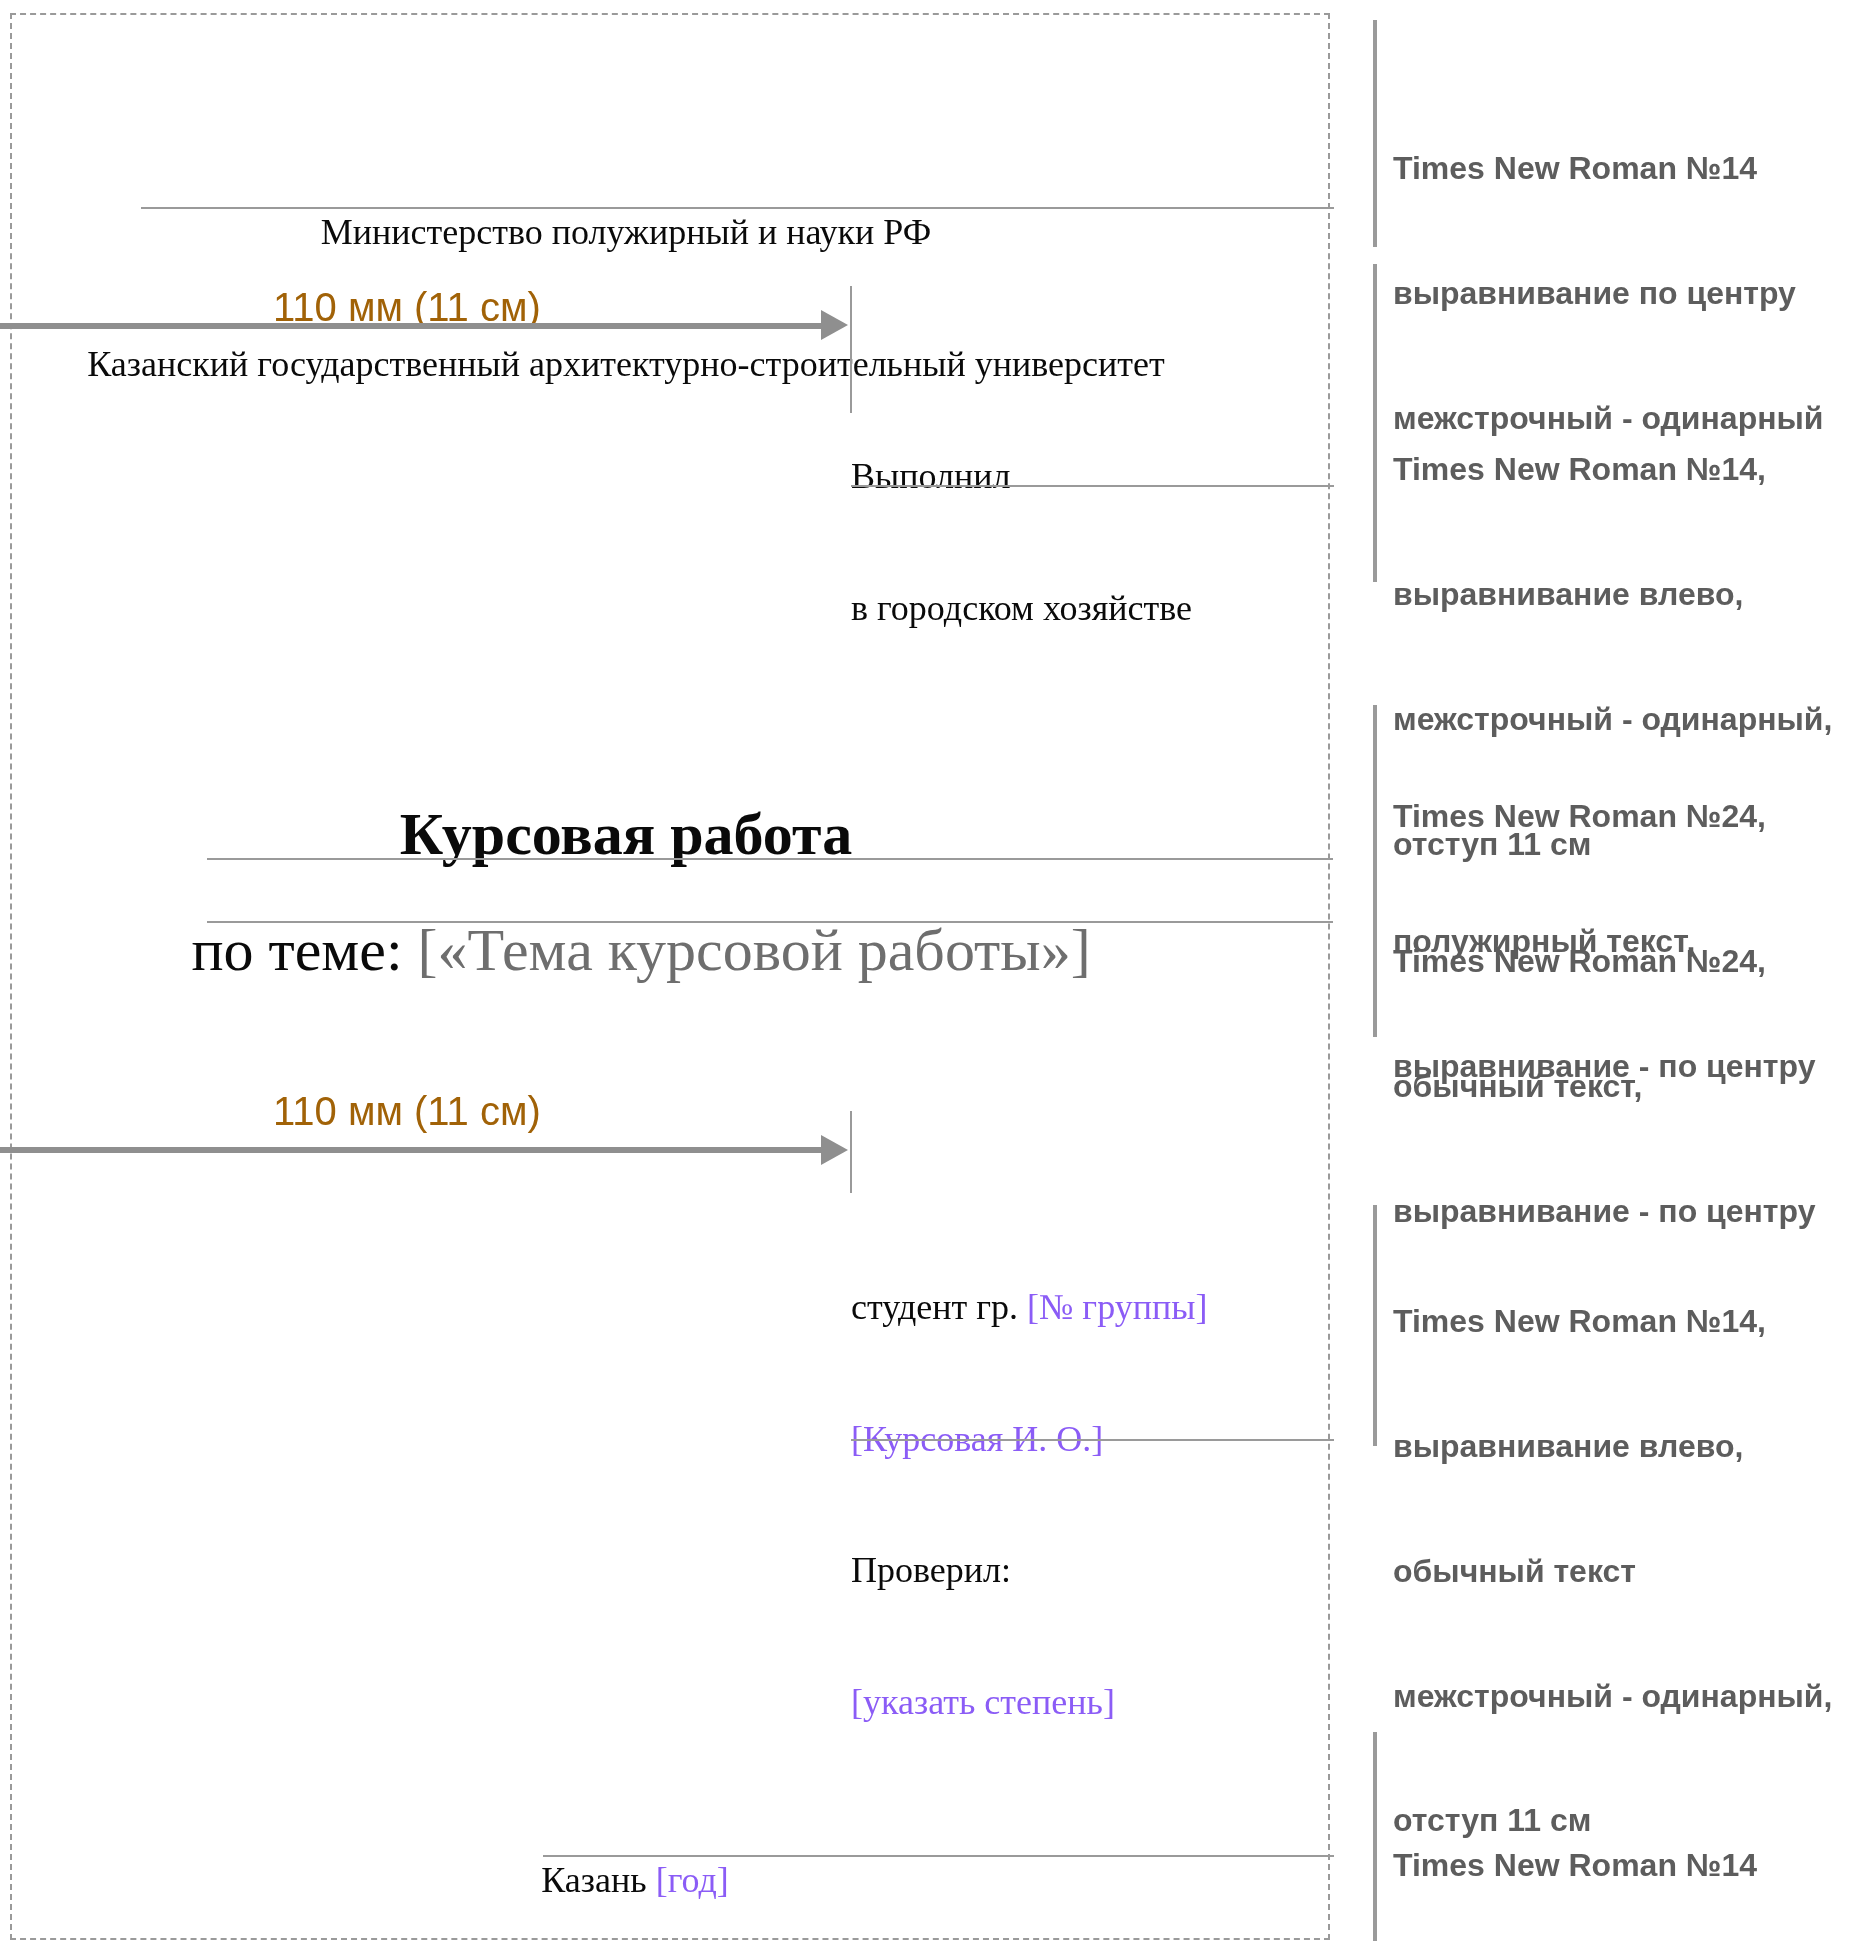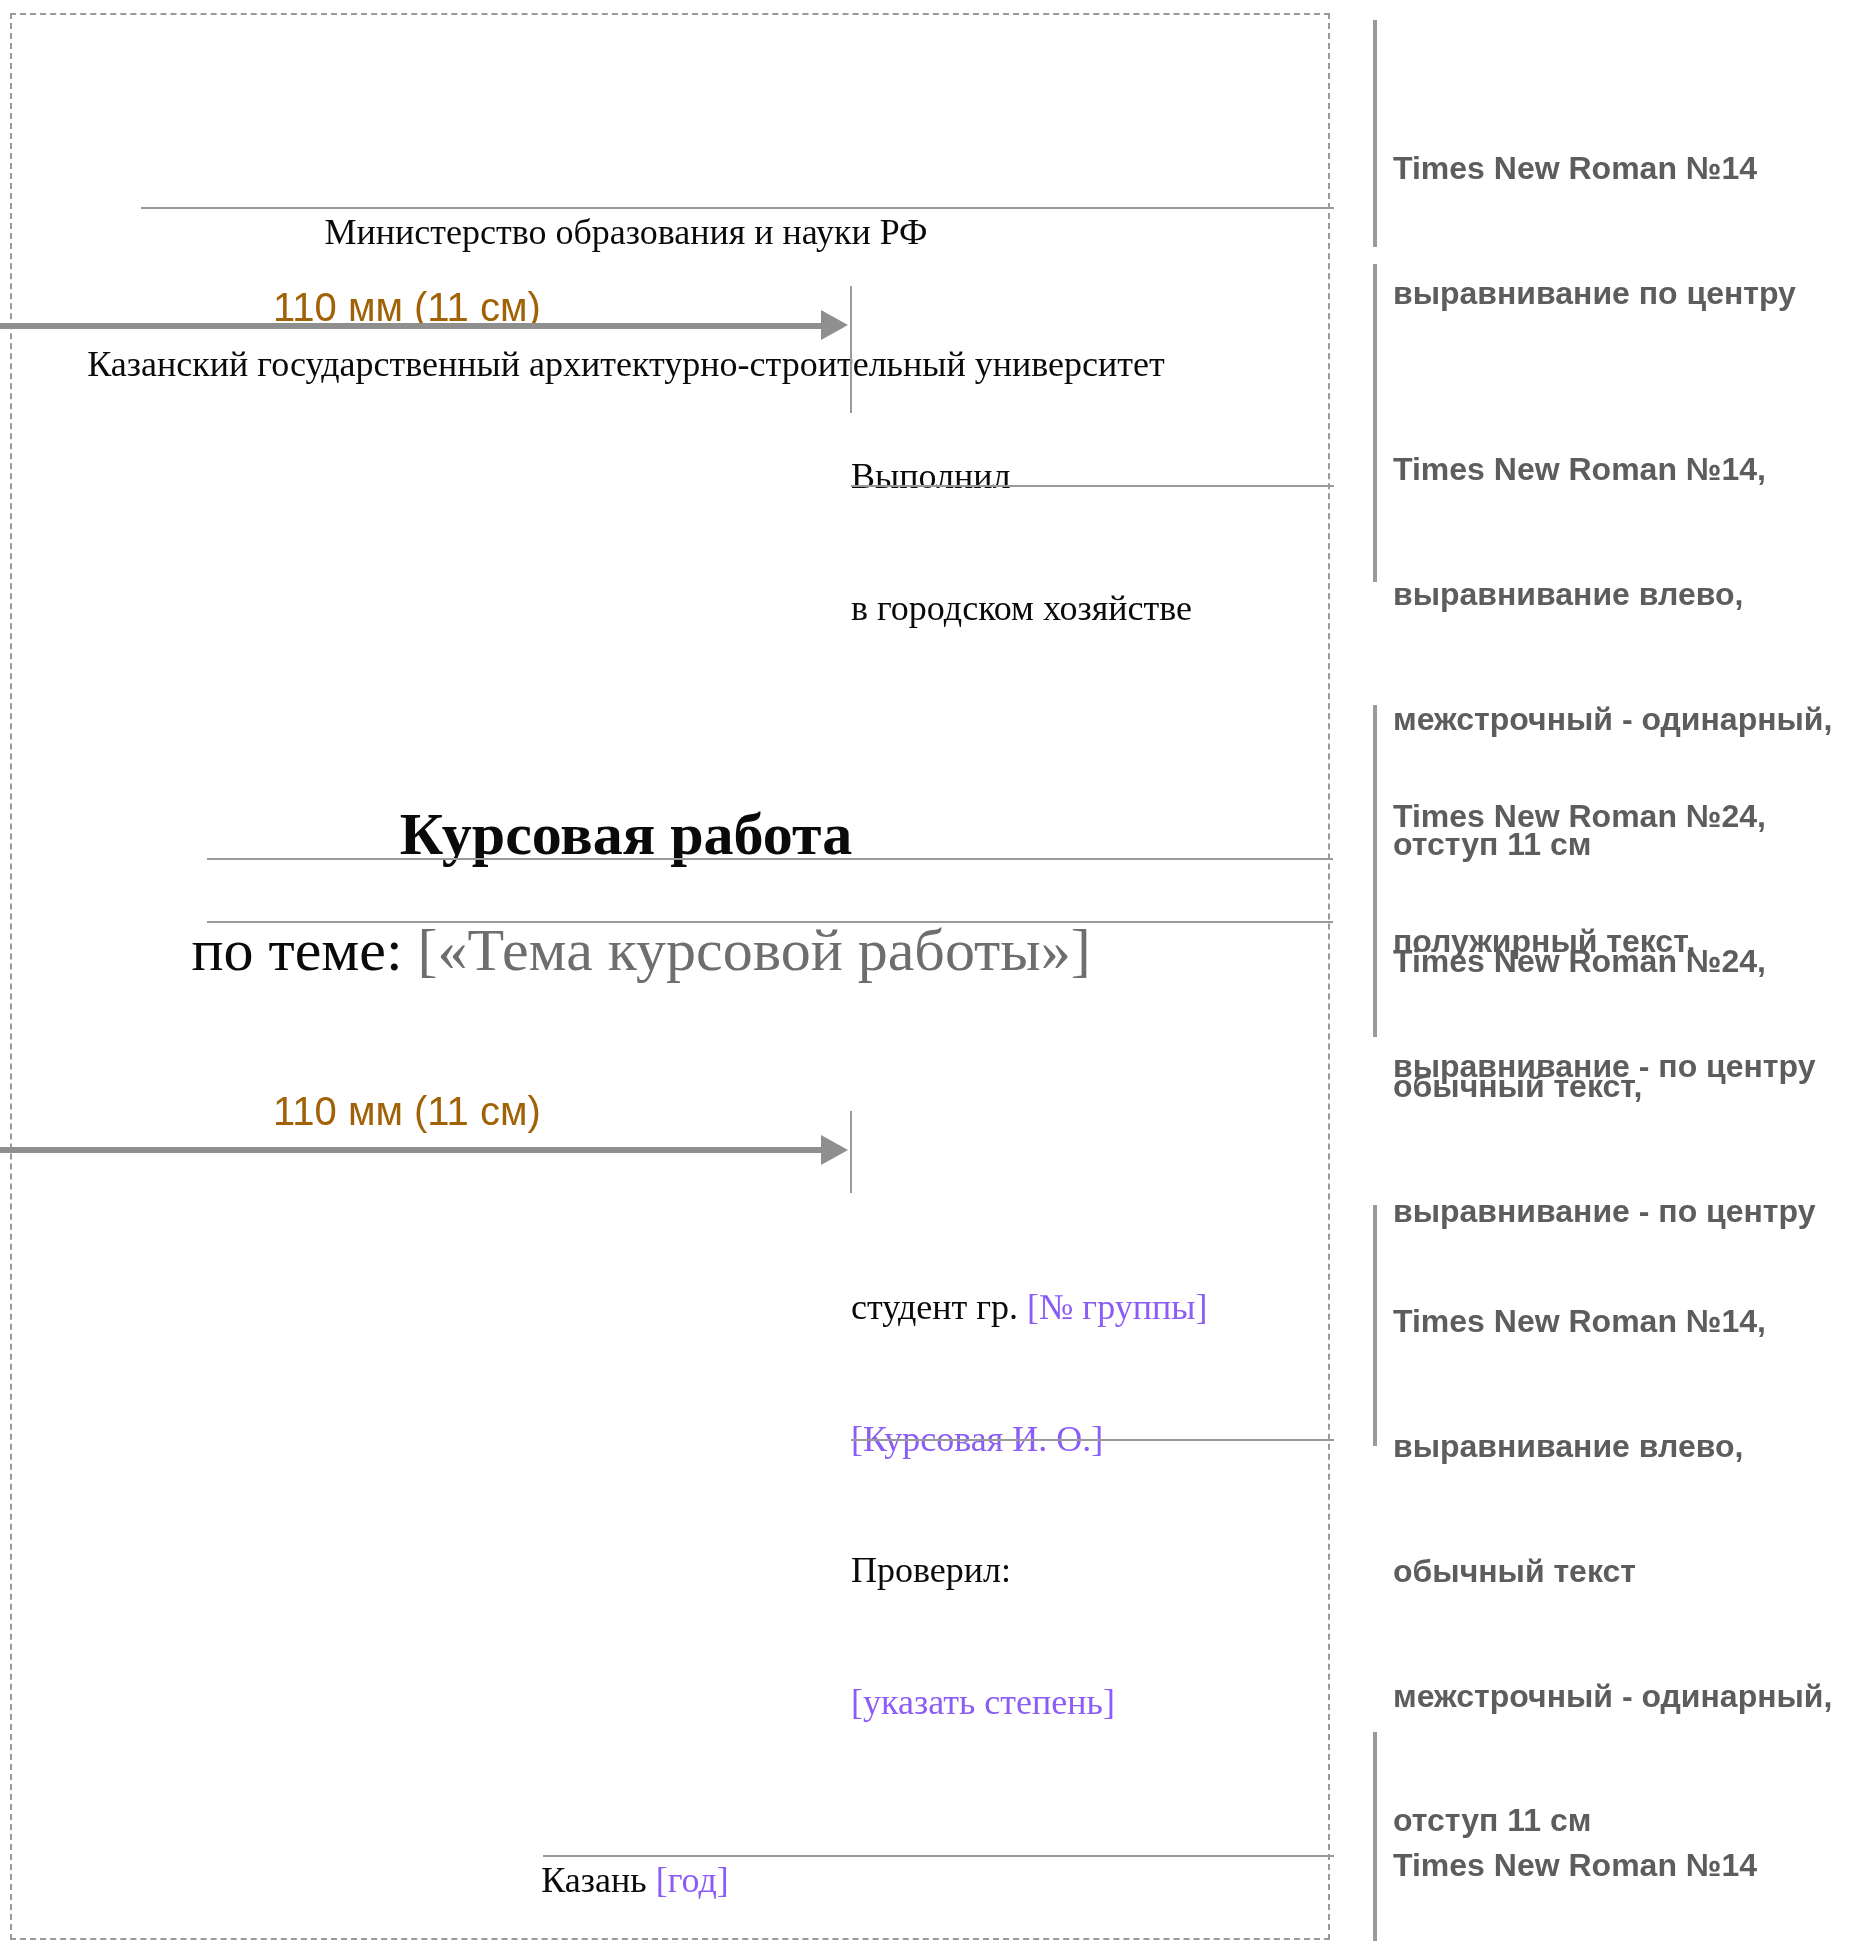--- a/index.html
+++ b/index.html
@@ -93,21 +93,21 @@
     color: #5d5d5d;
     white-space: pre;
   }
 </style>
 </head>
 <body>
 
 <div id="sheet"></div>
 
 <div class="doc doc-center t14" style="left:10px; top:123px; width:1232px;">
-  <div>Министерство образования и науки РФ</div>
+  <div>Министерство полужирный и науки РФ</div>
   <div>Казанский государственный архитектурно-строительный университет</div>
 </div>
 <div class="rule" style="left:141px; top:207px; width:1193px;"></div>
 
 <div class="arrow-label" style="left:273px; top:285px;">110 мм (11 см)</div>
 <div class="arrow-line" style="left:0px; top:323px; width:823px;"></div>
 <div class="arrow-head" style="left:821px; top:310px;"></div>
 <div class="tick-v" style="left:850px; top:286px; height:127px;"></div>
 
 <div class="doc t14" style="left:851px; top:367px;">
@@ -146,20 +146,21 @@
 <div class="bracket" style="left:1373px; top:20px; height:227px;"></div>
 <div class="bracket" style="left:1373px; top:264px; height:318px;"></div>
 <div class="bracket" style="left:1373px; top:705px; height:159px;"></div>
 <div class="bracket" style="left:1373px; top:864px; height:173px;"></div>
 <div class="bracket" style="left:1373px; top:1205px; height:241px;"></div>
 <div class="bracket" style="left:1373px; top:1732px; height:209px;"></div>
 
 <div class="note" style="left:1393px; top:65px;">
   <div>Times New Roman №14</div>
   <div>выравнивание по центру</div>
+  <div>межстрочный - одинарный</div>
 </div>
 
 <div class="note" style="left:1393px; top:366px;">
   <div>Times New Roman №14,</div>
   <div>выравнивание влево,</div>
   <div>межстрочный - одинарный,</div>
   <div>отступ 11 см</div>
 </div>
 
 <div class="note" style="left:1393px; top:713px;">

